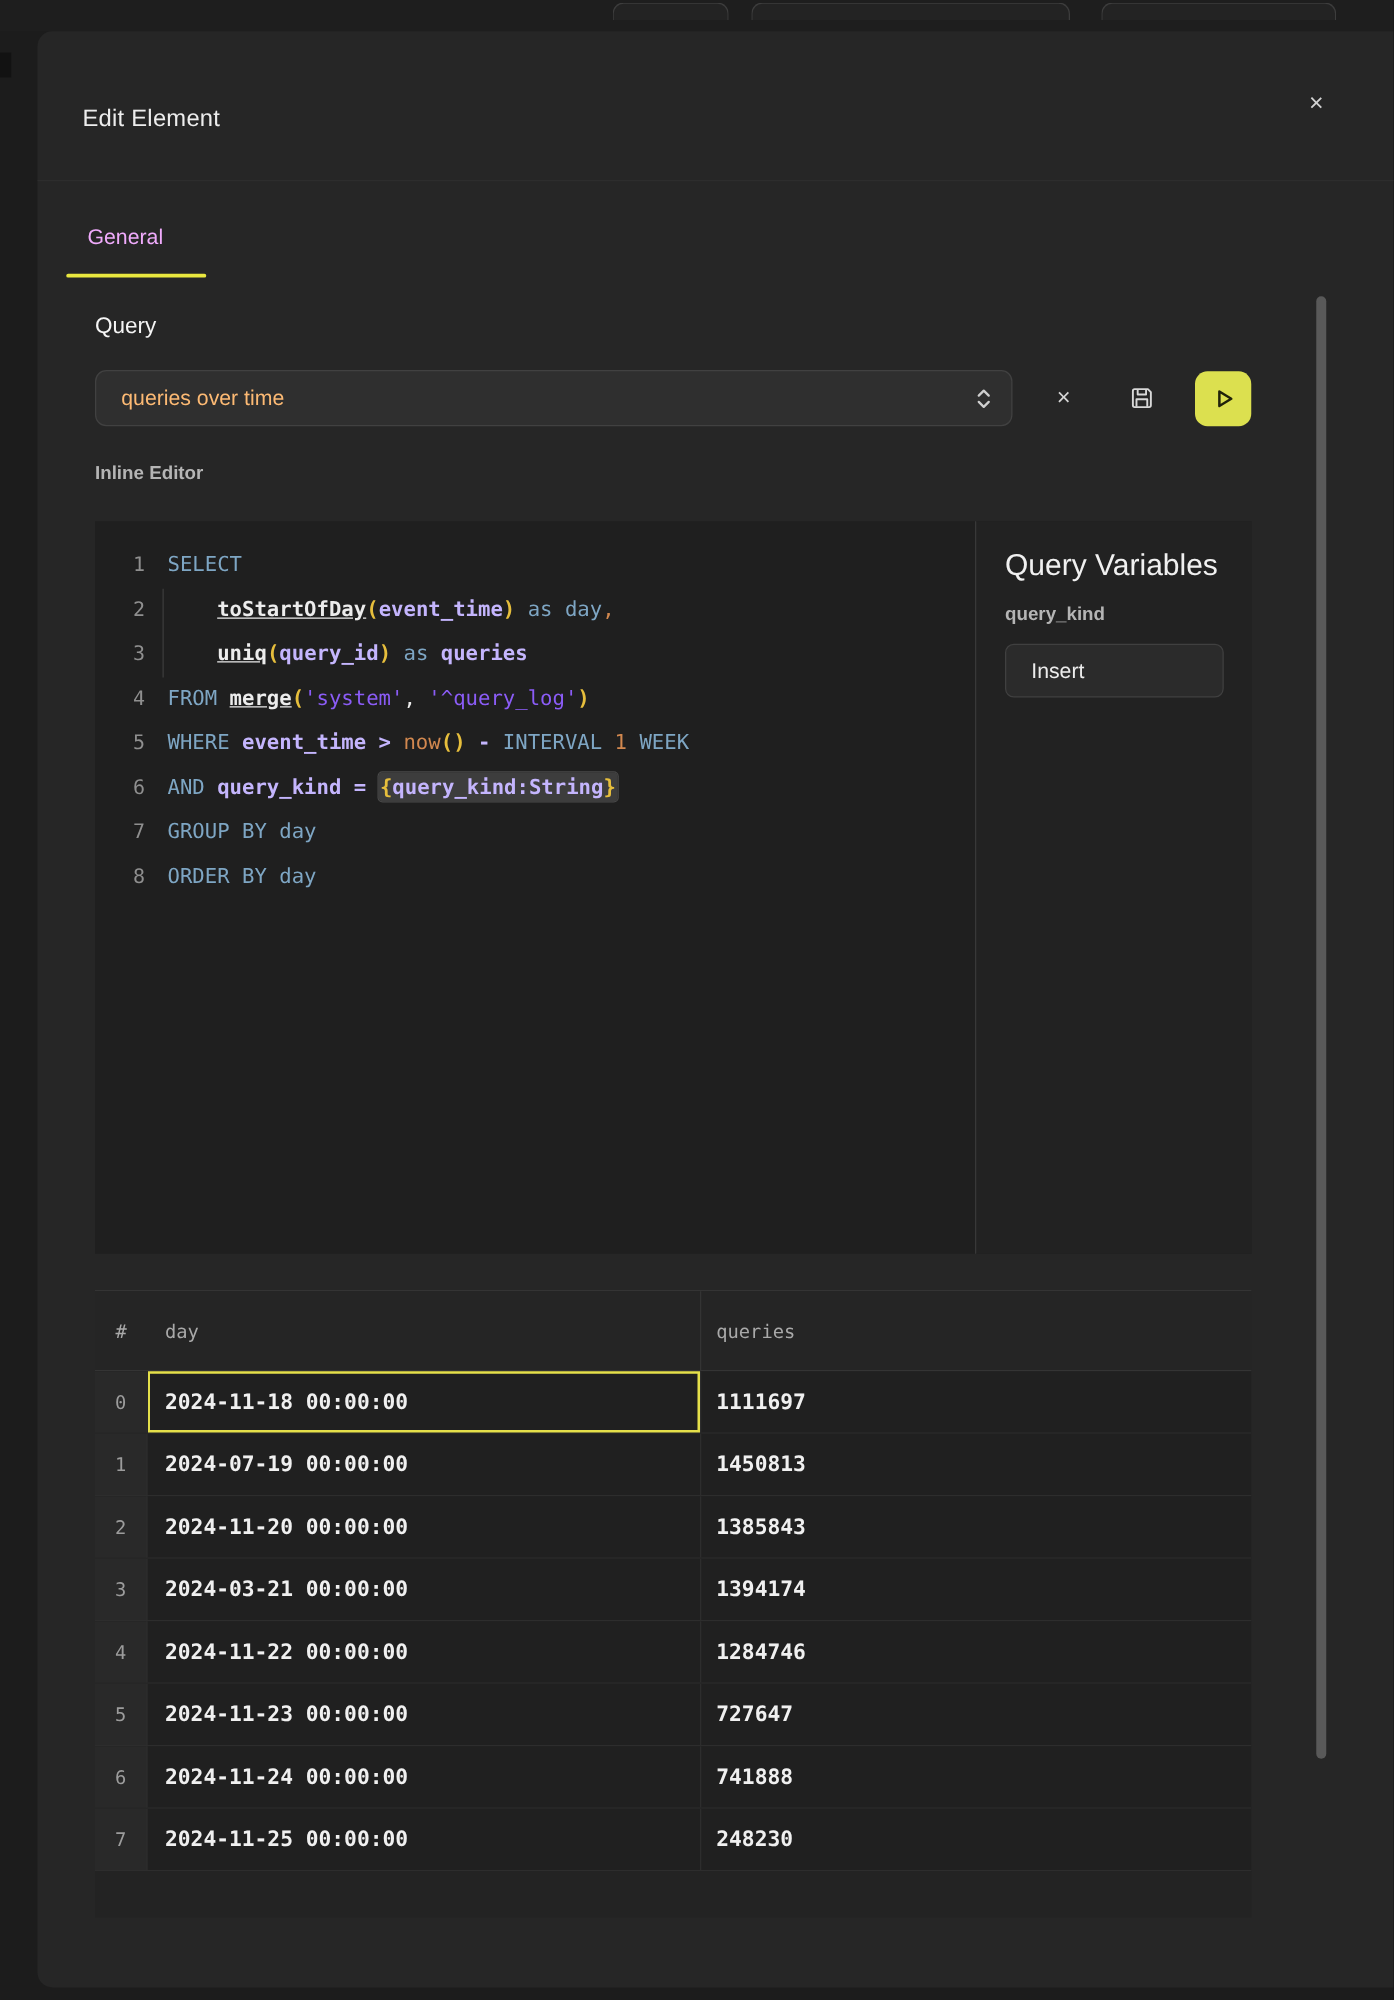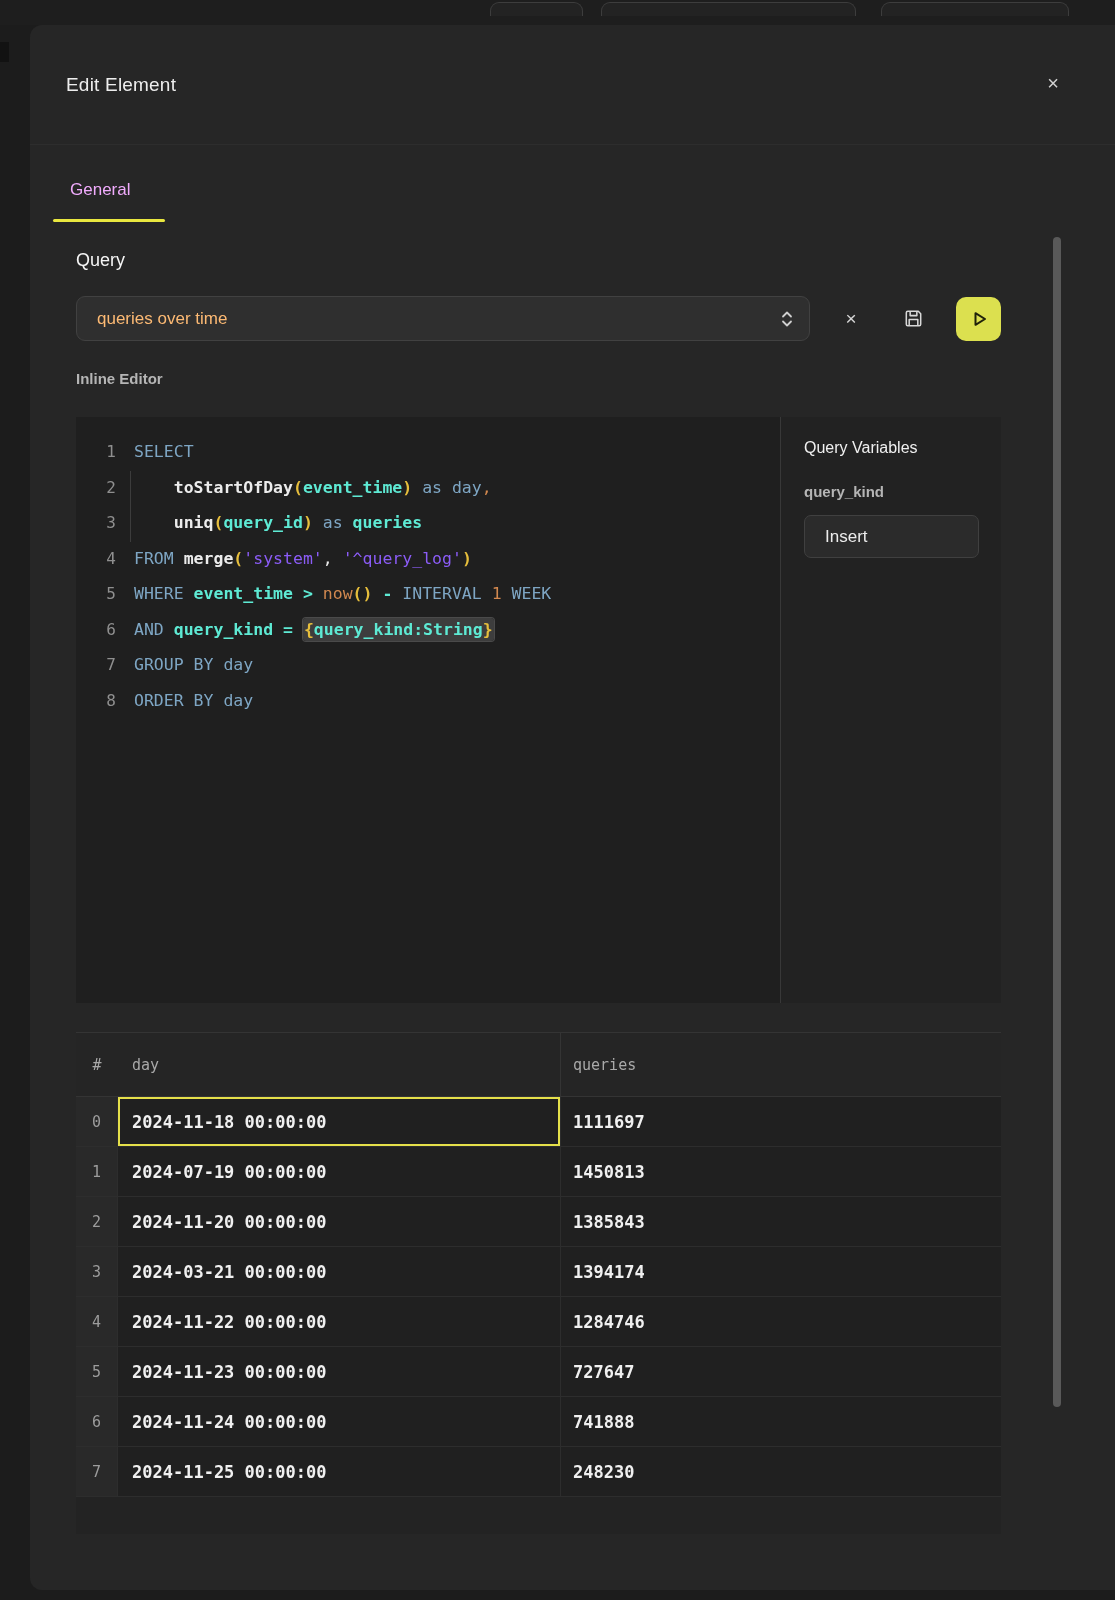--- a/index.html
+++ b/index.html
@@ -14,21 +14,21 @@
   .bg-topbar { position:absolute; left:0; top:0; width:1115px; height:25px; background:#1e1e1e; }
   .bg-btn { position:absolute; top:2px; height:14px; background:#232323; border:1px solid #3d3d3d; border-bottom:none; border-radius:9px 9px 0 0; }
   .bg-sq { position:absolute; left:0; top:42px; width:9px; height:20px; background:#121212; }
 
   
   .modal {
     position:absolute; left:30px; top:25px; width:1085px; height:1565px;
     background:#262626; border-radius:12px 0 0 12px;
   }
   .modal-header { position:absolute; left:0; top:0; width:100%; height:120px; border-bottom:1px solid #2d2d2d; }
-  .modal-title { position:absolute; left:36px; top:49px; font-size:19px; color:#ededed; font-weight:500; letter-spacing:.2px; }
+  .modal-title { position:absolute; left:36px; top:60px; font-size:19px; color:#ededed; font-weight:500; letter-spacing:.2px; }
   .close-btn { position:absolute; right:48px; top:44px; width:28px; height:28px; color:#d2d2d2; font-size:20px; line-height:28px; text-align:center; cursor:pointer; }
 
   .tab { position:absolute; left:40px; top:155px; font-size:17px; color:#f0abfc; }
   .tab-underline { position:absolute; left:23px; top:194px; width:112px; height:3px; background:#e9e73f; border-radius:2px; }
 
   .q-heading { position:absolute; left:46px; top:225px; font-size:18px; font-weight:400; color:#f5f5f5; }
 
   
   .q-select {
     position:absolute; left:46px; top:271px; width:734px; height:45px;
@@ -48,30 +48,30 @@
   .inline-label { position:absolute; left:46px; top:345px; font-size:15px; font-weight:600; color:#b5b5b5; }
 
   
   .editor-wrap { position:absolute; left:46px; top:392px; width:925px; height:586px; background:#1f1f1f; display:flex; }
   .editor-code { position:relative; width:704px; height:100%; padding-top:17px; font-family:"DejaVu Sans Mono", monospace; font-size:16.5px; }
   .code-line { display:flex; height:35.5px; line-height:35.5px; white-space:pre; }
   .lnum { width:40px; text-align:right; padding-right:0; color:#8f8f8f; font-size:16px; flex:0 0 40px; }
   .ltxt { padding-left:18px; }
   .indent-guide { position:absolute; left:54px; top:54px; width:1px; height:71px; background:#3c3c3c; }
   .tk-kw  { color:#7ea6c4; }
-  .tk-fn  { color:#ececec; font-weight:700; }
-  .tk-id  { color:#5eead4; font-weight:700; }
+  .tk-fn  { color:#ececec; font-weight:700;text-decoration:underline; }
+  .tk-id  { color:#c4b5fd; font-weight:700; }
   .tk-pr  { color:#e6be3c; font-weight:700; }
   .tk-str { color:#8b5cf6; }
   .tk-or  { color:#d2884f; }
   .tk-pl  { color:#ececec; }
   .tk-box { background:#3d3d3d; border-radius:3px; box-shadow:0 0 0 1px #4a4a4a; padding:2px 1px; }
 
   .qv-panel { position:relative; width:221px; height:100%; background:#222222; border-left:1px solid #383838; }
-  .qv-title { position:absolute; left:23px; top:22px; font-size:16px; color:#f0f0f0; }
+  .qv-title { position:absolute; left:23px; top:22px; font-size:24px; color:#f0f0f0; }
   .qv-var { position:absolute; left:23px; top:66px; font-size:15px; font-weight:600; color:#b5b5b5; }
   .qv-insert {
     position:absolute; left:23px; top:98px; width:175px; height:43px;
     background:#2b2b2b; border:1px solid #404040; border-radius:7px;
     color:#ececec; font-size:17px; display:flex; align-items:center; padding-left:20px; cursor:pointer;
   }
 
   
   .rtable { position:absolute; left:46px; top:1007px; width:925px; border-top:1px solid #343434; font-family:"DejaVu Sans Mono", monospace; }
   .trow { display:flex; width:100%; }

